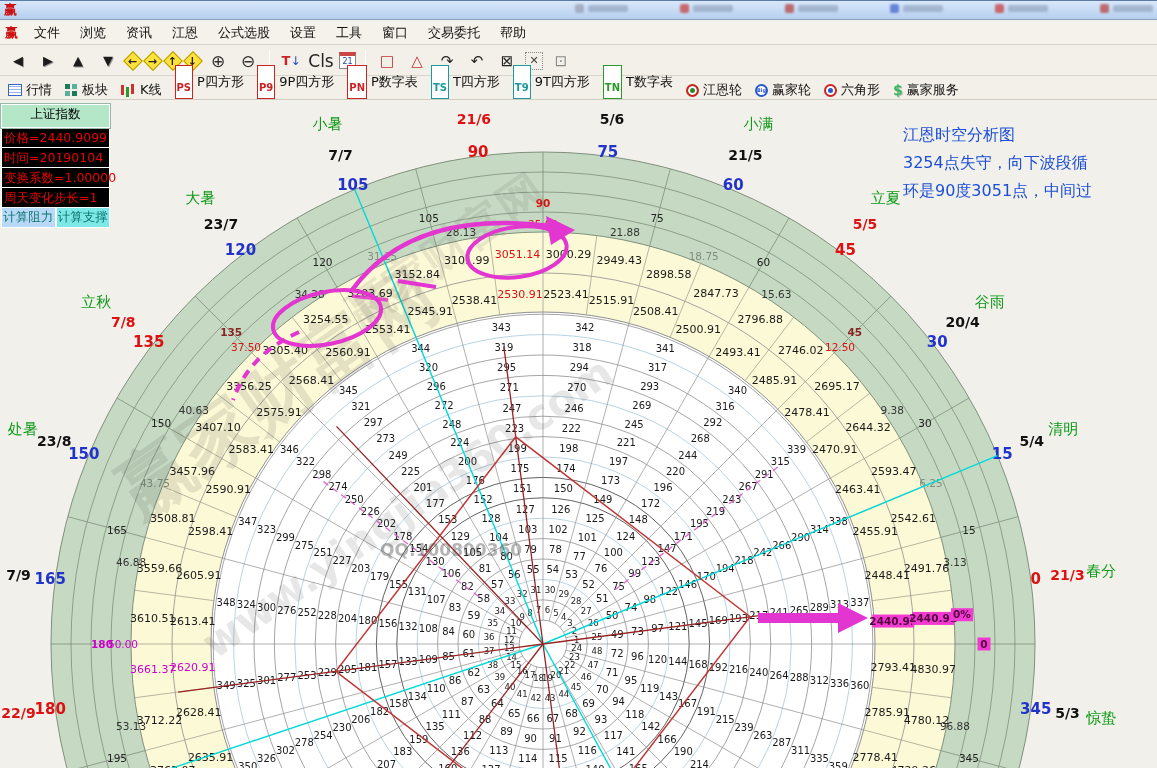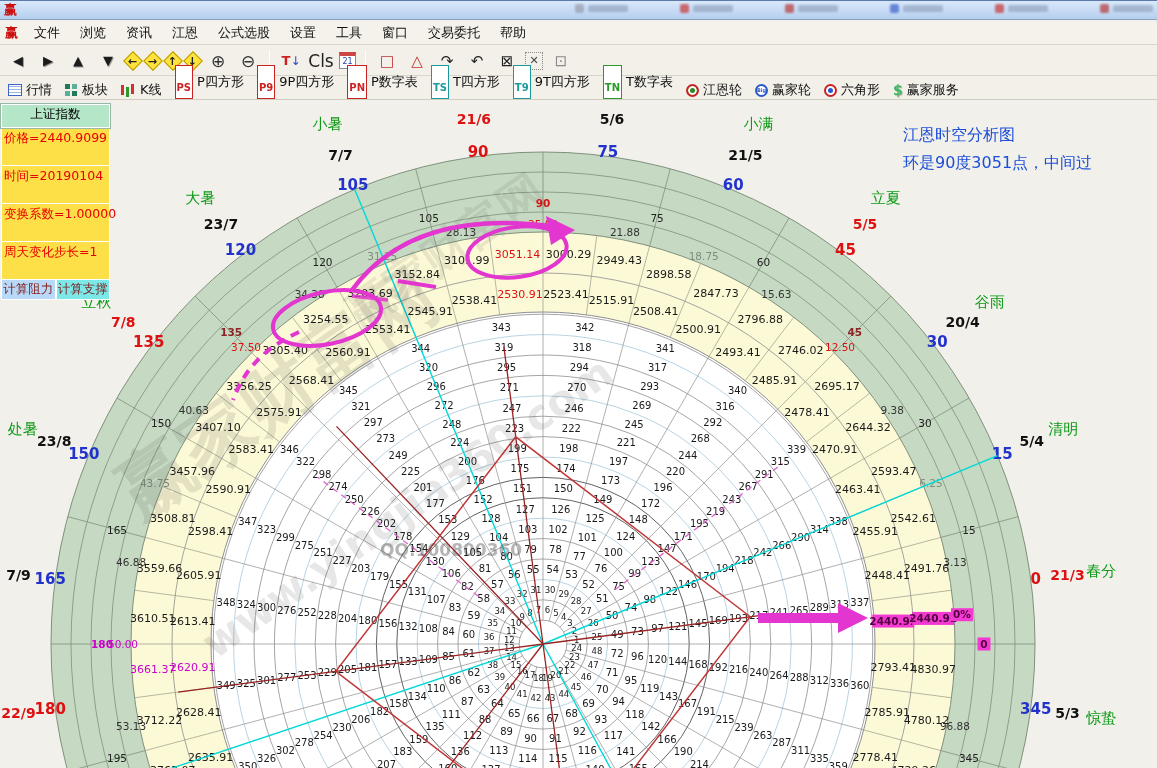--- a/index.html
+++ b/index.html
@@ -54,25 +54,25 @@
   .ic-ring { width:13px; height:13px; border-radius:50%; display:flex; align-items:center; justify-content:center; }
   .ic-ring.red { border:2px solid #cc2222; box-shadow:inset 0 0 0 2px #fff; background:#2a8a2a; }
   .ic-ring.blue { border:2px solid #2b58c8; color:#2b58c8; font-size:5px; font-weight:bold; background:#fff; }
   .ic-ring.dual { border:2px solid #cc2222; background:#fff; }
   .ic-ring.dual i { width:5px; height:5px; border-radius:50%; background:#2b58c8; }
   .ic-dollar { color:#3cb85c; font-weight:bold; font-size:14px; text-shadow:1px 1px 0 #bbb; }
 
   .sidepanel { position:absolute; top:104px; left:1px; width:109px; z-index:8; font-size:12.5px; }
   .sp-title { background:#b4e6c8; border:1px solid #fff; outline:1px solid #9ab8a8; text-align:center;
     height:24px; line-height:18px; color:#000; }
-  .sp-row { background:#fde047; border:1px solid #fff; border-top:none; height:38px; line-height:19px;
+  .sp-row { background:#000000; border:1px solid #fff; border-top:none; height:20px; line-height:19px;
     color:#e80000; padding-left:2px; white-space:nowrap; }
   .sp-btns { display:flex; }
   .sp-btn { width:55px; height:20px; line-height:18px; text-align:center; border:1px solid #fff;
-    border-top:none; color:#7f1d1d; }
+    border-top:none; color:#0f766e; }
   .sp-btn.b1 { background:#b9d9f8; }
   .sp-btn.b2 { background:#7ce8e8; }
 
   .note { position:absolute; top:121px; left:903px; z-index:8; color:#1d4ed8; font-size:16px;
     line-height:28px; white-space:nowrap; }
 
   #wheel { position:absolute; top:100px; left:0; z-index:1; }
   #wheel text { font-family:"DejaVu Sans","Liberation Sans",sans-serif; }
 </style>
 </head>
@@ -941,14 +941,15 @@
   <div class="sp-row">变换系数=1.00000</div>
   <div class="sp-row">周天变化步长=1</div>
   <div class="sp-btns">
     <div class="sp-btn b1">计算阻力</div>
     <div class="sp-btn b2">计算支撑</div>
   </div>
 </div>
 
 <div class="note">
   <div>江恩时空分析图</div>
+  <div>3254点失守，向下波段循</div>
   <div>环是90度3051点，中间过</div>
 </div>
 
 </body></html>

